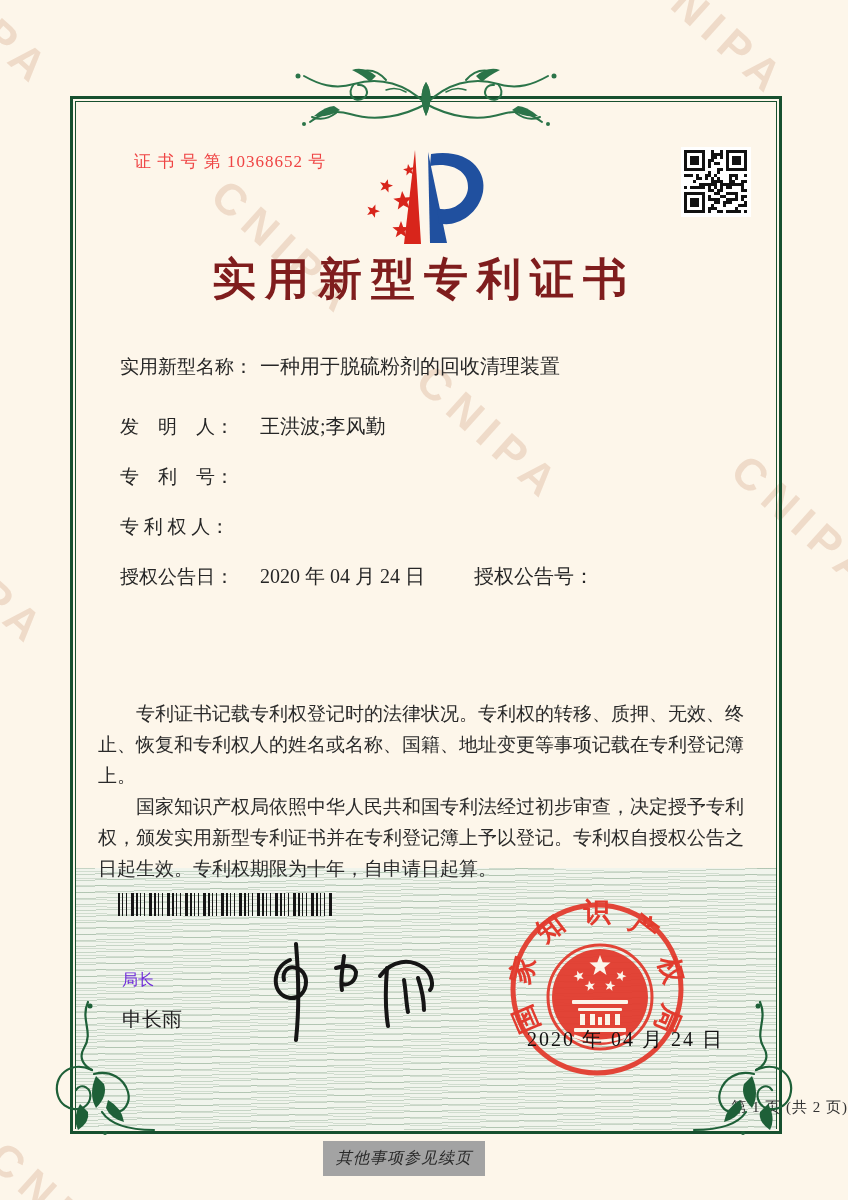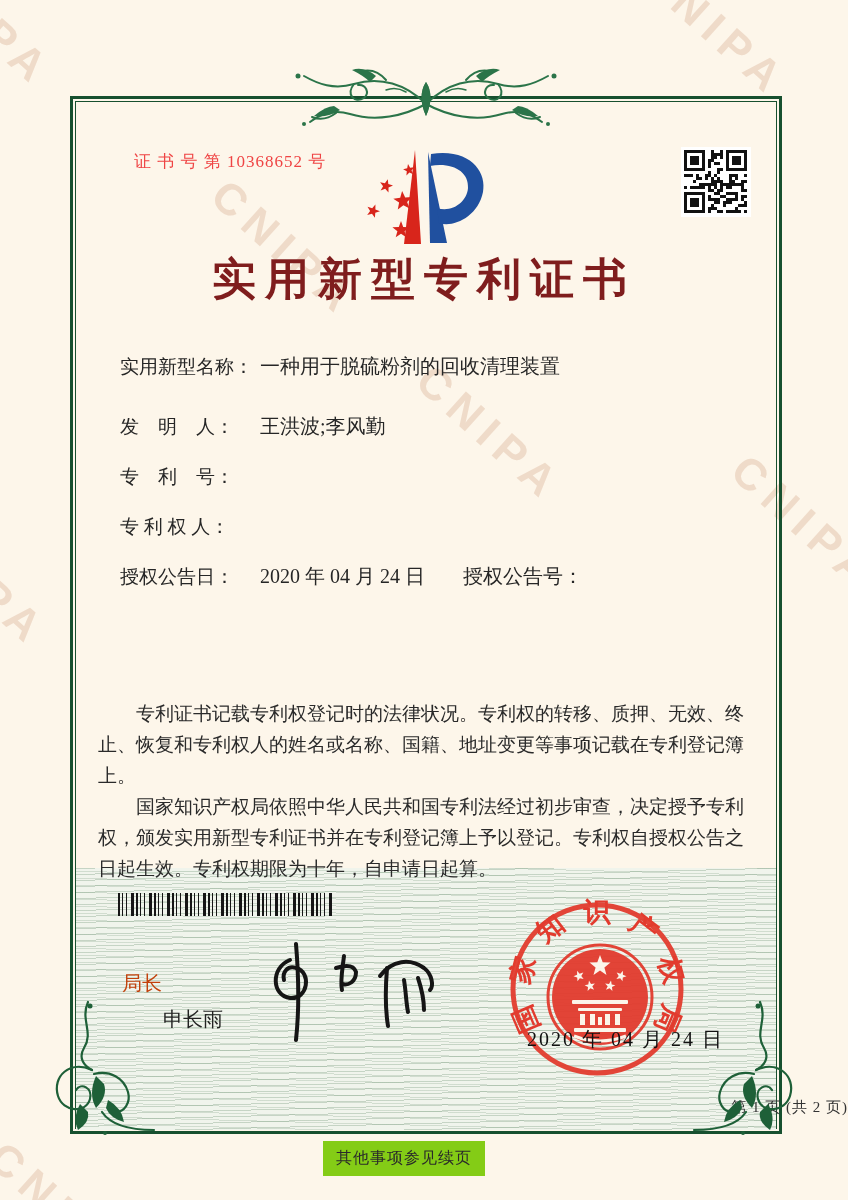--- a/index.html
+++ b/index.html
@@ -37,47 +37,47 @@
 
   .title{position:absolute;left:0;top:250px;width:848px;text-align:center;
          font-size:44px;font-weight:bold;letter-spacing:9px;color:#7f1d1d;z-index:2;}
 
   .fields{position:absolute;left:120px;top:352px;width:600px;z-index:2;}
   .field-row{display:flex;align-items:baseline;font-size:20px;color:#262626;
              line-height:29px;margin-bottom:21px;gap:8px;}
   .field-row:first-child{margin-bottom:31px;}
   .flabel{display:inline-block;width:132px;white-space:pre;font-size:19px;flex:none;}
   .fvalue{white-space:nowrap;}
-  .pair2{display:flex;margin-left:30px;}
+  .pair2{display:flex;margin-left:41px;}
 
   .paras{position:absolute;left:98px;top:698px;width:658px;z-index:2;}
   .paras p{margin:0;font-size:19px;line-height:31px;color:#2a2a2a;text-indent:2em;}
 
   .barcode{position:absolute;left:118px;top:893px;width:216px;height:23px;z-index:2;
      background:repeating-linear-gradient(90deg,
        #161616 0 2px, rgba(0,0,0,0) 2px 4px,
        #161616 4px 5px, rgba(0,0,0,0) 5px 8px,
        #161616 8px 9px, rgba(0,0,0,0) 9px 13px,
        #161616 13px 16px, rgba(0,0,0,0) 16px 18px);}
 
-  .sig-title{position:absolute;left:122px;top:970px;font-size:20px;color:#c2410c;z-index:2;}
-  .sig-name{position:absolute;left:122px;top:1006px;font-size:20px;color:#222;z-index:2;margin-left:41px;}
+  .sig-title{position:absolute;left:122px;top:970px;font-size:16px;color:#6d28d9;z-index:2;}
+  .sig-name{position:absolute;left:122px;top:1006px;font-size:20px;color:#222;z-index:2;}
   .signature{position:absolute;left:252px;top:938px;z-index:2;}
 
   .seal{position:absolute;left:508px;top:900px;width:178px;height:178px;z-index:3;}
   .seal-char{position:absolute;font-size:27px;font-weight:bold;color:#e23b2e;
              transform-origin:center;white-space:pre;}
   .seal-date{position:absolute;left:527px;top:1026px;font-size:20px;letter-spacing:2px;
              color:#111;z-index:4;}
 
   .page-line{position:absolute;left:0;top:1098px;width:848px;text-align:right;
              font-size:15px;color:#333;letter-spacing:1px;z-index:2;}
   .note-box{position:absolute;left:404px;top:1141px;transform:translateX(-50%);
-            background:#84cc16;padding:7px 13px;font-size:16px;color:#2a2a2a;
-            letter-spacing:1px;white-space:nowrap;z-index:2;}
+            background:#a3a3a3;padding:7px 13px;font-size:16px;color:#2a2a2a;
+            letter-spacing:1px;white-space:nowrap;z-index:2;font-style:italic;}
 </style>
 </head>
 <body>
 
 <div class="page">
 
   <div id="wm-layer">
       <div class="wm" style="left: -70px; top: -60px; color: rgb(239, 219, 201);">CNIPA</div>
       <div class="wm" style="left: 665px; top: -50px; color: rgb(239, 219, 201);">CNIPA</div>
       <div class="wm" style="left: 235px; top: 170px; color: rgb(239, 219, 201);">CNIPA</div>

